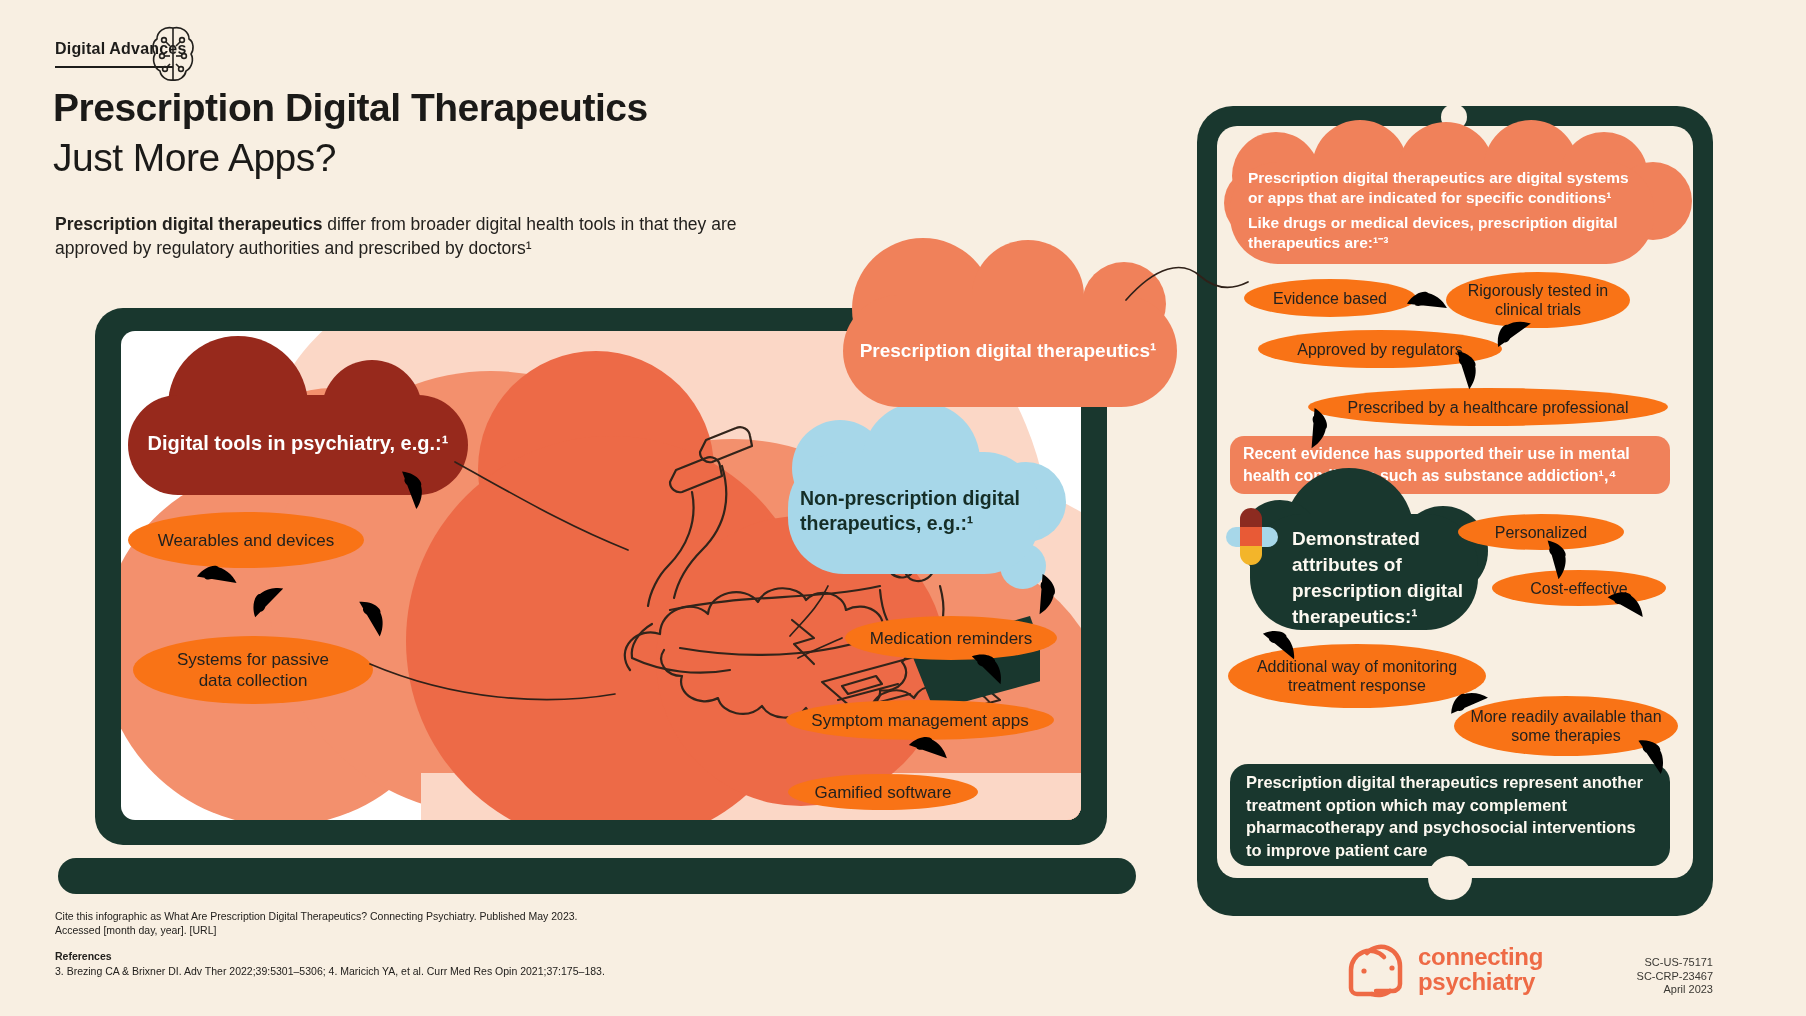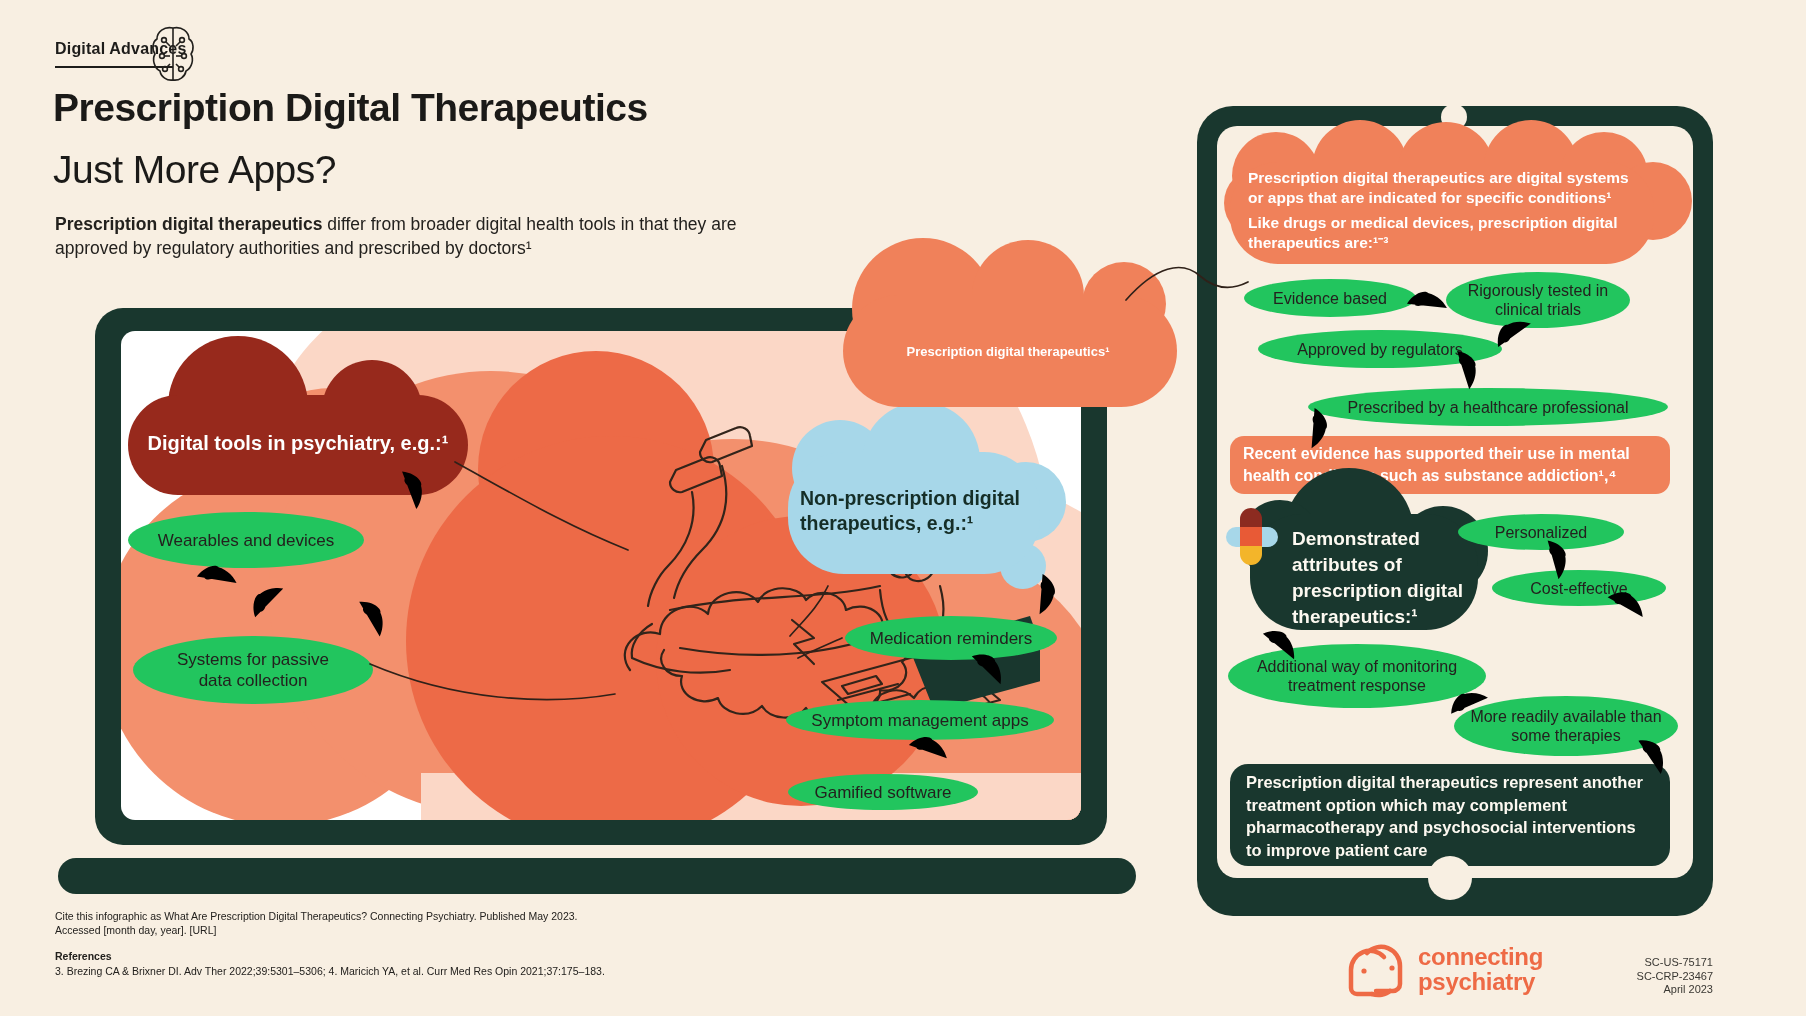--- a/index.html
+++ b/index.html
@@ -4,34 +4,34 @@
 <style>
   html,body{margin:0;padding:0;}
   body{font-family:"Liberation Sans", sans-serif; background:#f8efe2;}
   .page{position:relative;width:1806px;height:1016px;background:#f8efe2;overflow:hidden;}
   .abs{position:absolute;}
   .teal{background:#19372e;}
   
   .eyebrow{left:55px;top:40px;font-size:16px;font-weight:bold;color:#1d1c1a;letter-spacing:.2px;}
   .eyebrow-line{left:55px;top:66px;width:118px;height:2px;background:#1d1c1a;}
   .title1{left:53px;top:86px;font-size:39px;font-weight:bold;color:#1b1a18;letter-spacing:-.5px;}
-  .title2{left:53px;top:136px;font-size:39px;font-weight:400;color:#1b1a18;letter-spacing:-.5px;margin-top:12px;}
+  .title2{left:53px;top:136px;font-size:39px;font-weight:400;color:#1b1a18;letter-spacing:-.5px;}
   .intro{left:55px;top:212px;width:690px;font-size:17.5px;line-height:24px;color:#23211e;}
   
   .laptop-frame{left:95px;top:308px;width:1012px;height:537px;border-radius:28px;}
   .laptop-screen{left:121px;top:331px;width:960px;height:489px;border-radius:14px;background:#ffffff;overflow:hidden;}
   .laptop-base{left:58px;top:858px;width:1078px;height:36px;border-radius:18px;}
   
   .bump{position:absolute;border-radius:50%;}
   .cloud-body{position:absolute;}
   .cloud-text{position:absolute;display:flex;align-items:center;justify-content:center;text-align:center;}
   .darkred{background:#97291c;}
   .orange{background:#f0815a;}
   .blue{background:#a7d7e9;}
-  .pill{position:absolute;background:#22c55e;border-radius:50%;display:flex;align-items:center;justify-content:center;text-align:center;color:#23211e;padding:0 14px;box-sizing:border-box;}
+  .pill{position:absolute;background:#f97316;border-radius:50%;display:flex;align-items:center;justify-content:center;text-align:center;color:#23211e;padding:0 14px;box-sizing:border-box;}
   .pill-lg{font-size:17px;line-height:21px;}
   .pill-sm{font-size:16px;line-height:19px;}
   
   .tablet-frame{left:1197px;top:106px;width:516px;height:810px;border-radius:36px;}
   .tablet-screen{left:1217px;top:126px;width:476px;height:752px;border-radius:20px;background:#f8efe2;}
   .camera{left:1441px;top:104px;width:26px;height:26px;border-radius:50%;background:#f8efe2;}
   .home-notch{left:1428px;top:856px;width:44px;height:44px;border-radius:50%;background:#f8efe2;}
   .banner{left:1230px;top:436px;width:440px;height:58px;border-radius:14px;background:#f0815a;
           color:#fff;font-weight:bold;font-size:16px;line-height:22px;padding:7px 13px;box-sizing:border-box;}
   .conclusion{left:1230px;top:764px;width:440px;height:102px;border-radius:18px;
@@ -153,21 +153,21 @@
   </div>
 
   <div class="pill pill-lg" style="left:128px;top:512px;width:236px;height:56px;z-index:5">Wearables and devices</div>
   <div class="pill pill-lg" style="left:133px;top:636px;width:240px;height:68px;padding:0 26px;z-index:5">Systems for passive data collection</div>
 
   <div class="abs" style="z-index:6">
     <div class="bump orange" style="left:852px;top:238px;width:142px;height:142px"></div>
     <div class="bump orange" style="left:972px;top:240px;width:112px;height:112px"></div>
     <div class="bump orange" style="left:1082px;top:262px;width:84px;height:84px"></div>
     <div class="cloud-body orange" style="left:843px;top:295px;width:334px;height:112px;border-radius:56px"></div>
-    <div class="cloud-text" style="left:855px;top:328px;width:306px;height:46px;color:#fff;font-weight:bold;font-size:13px">Prescription digital therapeutics¹</div>
+    <div class="cloud-text" style="left:855px;top:328px;width:306px;height:46px;color:#fff;font-weight:bold;font-size:19px">Prescription digital therapeutics¹</div>
   </div>
 
   <div class="abs" style="z-index:5">
     <div class="bump blue" style="left:792px;top:420px;width:96px;height:96px"></div>
     <div class="bump blue" style="left:862px;top:402px;width:118px;height:118px"></div>
     <div class="bump blue" style="left:986px;top:462px;width:80px;height:80px"></div>
     <div class="bump blue" style="left:1000px;top:543px;width:46px;height:46px"></div>
     <div class="cloud-body blue" style="left:788px;top:452px;width:252px;height:122px;border-radius:56px"></div>
     <div class="abs" style="left:800px;top:486px;width:240px;color:#152e27;font-weight:bold;font-size:19.5px;line-height:25px">Non-prescription digital therapeutics, e.g.:¹</div>
   </div>

